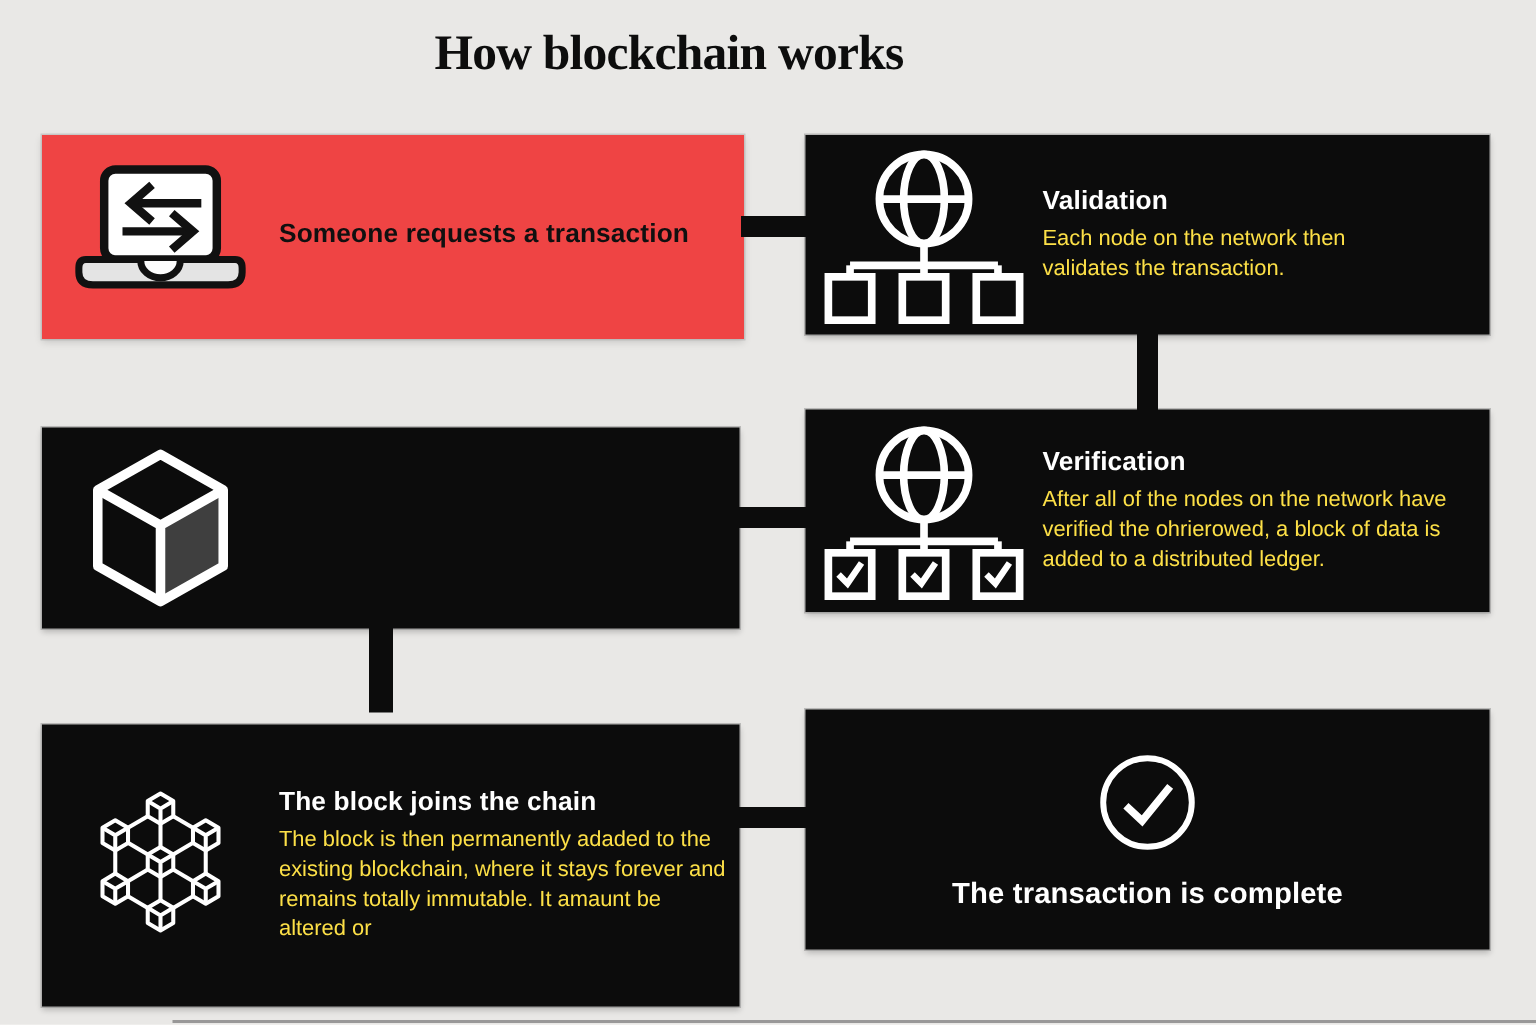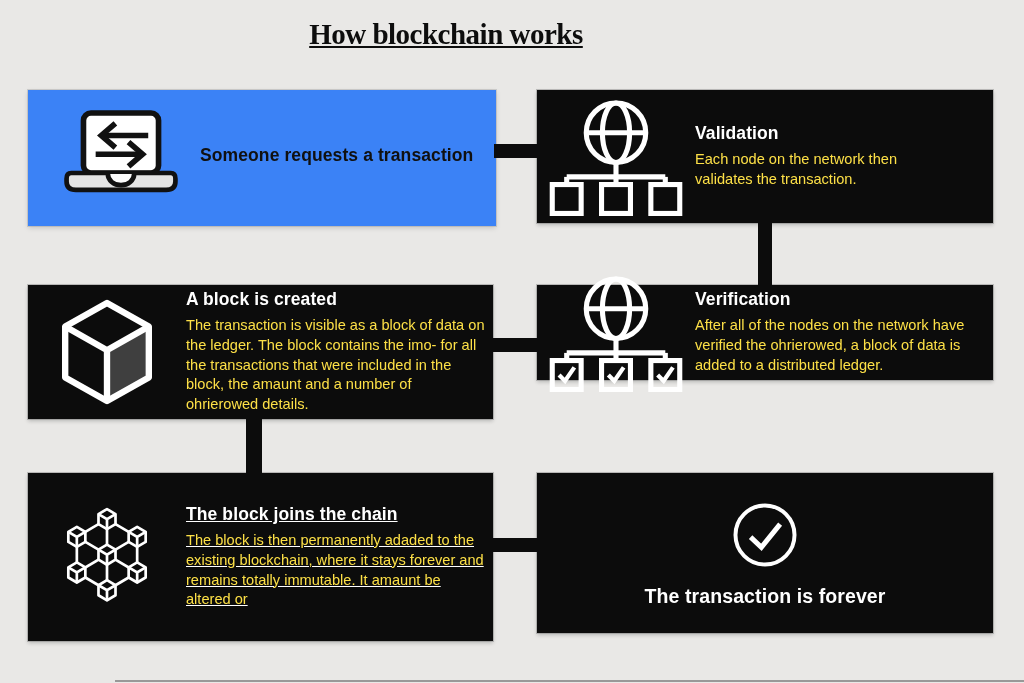--- a/index.html
+++ b/index.html
@@ -7,42 +7,40 @@
     position:relative;
     width:1024px;height:683px;
     background:#e9e8e6;
     font-family:"Liberation Sans",sans-serif;
     overflow:hidden;
   }
   .page-title{
     position:absolute;top:18px;left:0;width:892px;
     text-align:center;margin:0;
     font-family:"Liberation Serif",serif;
-    font-weight:700;font-size:29px;letter-spacing:-0.5px;
+    font-weight:700;font-size:33px;letter-spacing:-0.5px;
     color:#0d0d0d;
-    text-decoration:underline;
   }
   .box{
     position:absolute;display:flex;align-items:center;
     box-sizing:border-box;
   }
   .box.dark{
     background:#0c0c0c;color:#ffffff;
     box-shadow:0 0 0 1px rgba(130,130,130,.45), 0 2px 4px rgba(0,0,0,.22);
   }
   .box.light{
-    background:#3b82f6;color:#101010;
+    background:#ef4444;color:#101010;
     box-shadow:0 0 0 1px rgba(160,160,160,.4), 0 2px 5px rgba(0,0,0,.15);
-    padding-left:14px;
   }
   .b1{left:28px;top:90px;width:468px;height:136px;}
   .b2{left:537px;top:90px;width:456px;height:133px;}
   .b3{left:28px;top:285px;width:465px;height:134px;}
-  .b4{left:537px;top:285px;width:456px;height:95px;}
-  .b5{left:28px;top:473px;width:465px;height:168px;text-decoration:underline;}
+  .b4{left:537px;top:273px;width:456px;height:135px;}
+  .b5{left:28px;top:483px;width:465px;height:188px;}
   .b6{left:537px;top:473px;width:456px;height:160px;flex-direction:column;justify-content:center;}
   .icon-wrap{
     width:158px;min-width:158px;display:flex;align-items:center;justify-content:center;
   }
   .text-col{flex:1;padding-right:8px;}
   .box-title{
     font-weight:700;font-size:17.5px;margin:0 0 6px 0;letter-spacing:.1px;
   }
   .body{
     font-size:14.6px;line-height:1.36;margin:0;
@@ -113,24 +111,20 @@
     </div>
   </div>
 
   <div class="box dark b3">
     <div class="icon-wrap">
       <svg width="100" height="110" viewBox="0 0 110 120" fill="none">
         <polygon points="55,58 101,32 101,88 55,114" fill="#3f3f3f"></polygon>
         <polygon points="55,6 101,32 101,88 55,114 9,88 9,32" stroke="#ffffff" stroke-width="7" stroke-linejoin="round"></polygon>
         <path d="M9 32 L55 58 L101 32 M55 58 L55 114" stroke="#ffffff" stroke-width="7"></path>
       </svg>
-    </div>
-    <div class="text-col">
-      <div class="box-title">A block is created</div>
-      <p class="body">The transaction is visible as a block of data on the ledger. The block contains the imo- for all the transactions that were included in the block, the amaunt and a number of ohrierowed details.</p>
     </div>
   </div>
 
   <div class="box dark b4">
     <div class="icon-wrap">
       <svg width="136" height="119" viewBox="0 0 160 140" fill="none" stroke="#ffffff" stroke-width="6">
         <circle cx="80" cy="42" r="35"></circle>
         <ellipse cx="80" cy="42" rx="16" ry="35"></ellipse>
         <line x1="45" y1="42" x2="115" y2="42"></line>
         <line x1="80" y1="77" x2="80" y2="94"></line>
@@ -190,21 +184,21 @@
     </div>
   </div>
 
   <div class="box dark b6">
     <div>
       <svg width="72" height="72" viewBox="0 0 100 100" fill="none" stroke="#ffffff">
         <circle cx="50" cy="50" r="41" stroke-width="5.5"></circle>
         <path d="M30 53 L45 67 L71 35" stroke-width="7" stroke-linejoin="miter"></path>
       </svg>
     </div>
-    <div class="box-title">The transaction is forever</div>
+    <div class="box-title">The transaction is complete</div>
   </div>
 
   <div class="conn c1"></div>
   <div class="conn c2"></div>
   <div class="conn c3"></div>
   <div class="conn c4"></div>
   <div class="conn c5"></div>
 
   <div class="bottom-rule"></div>
 

